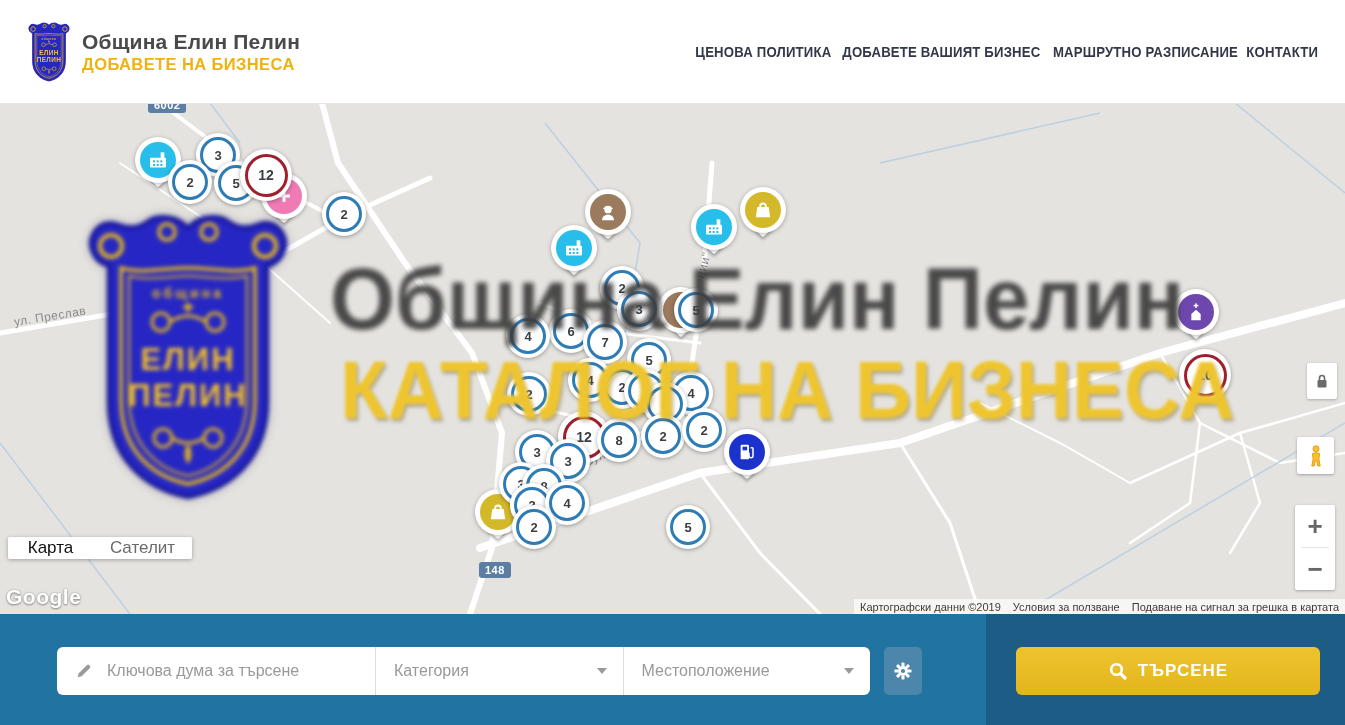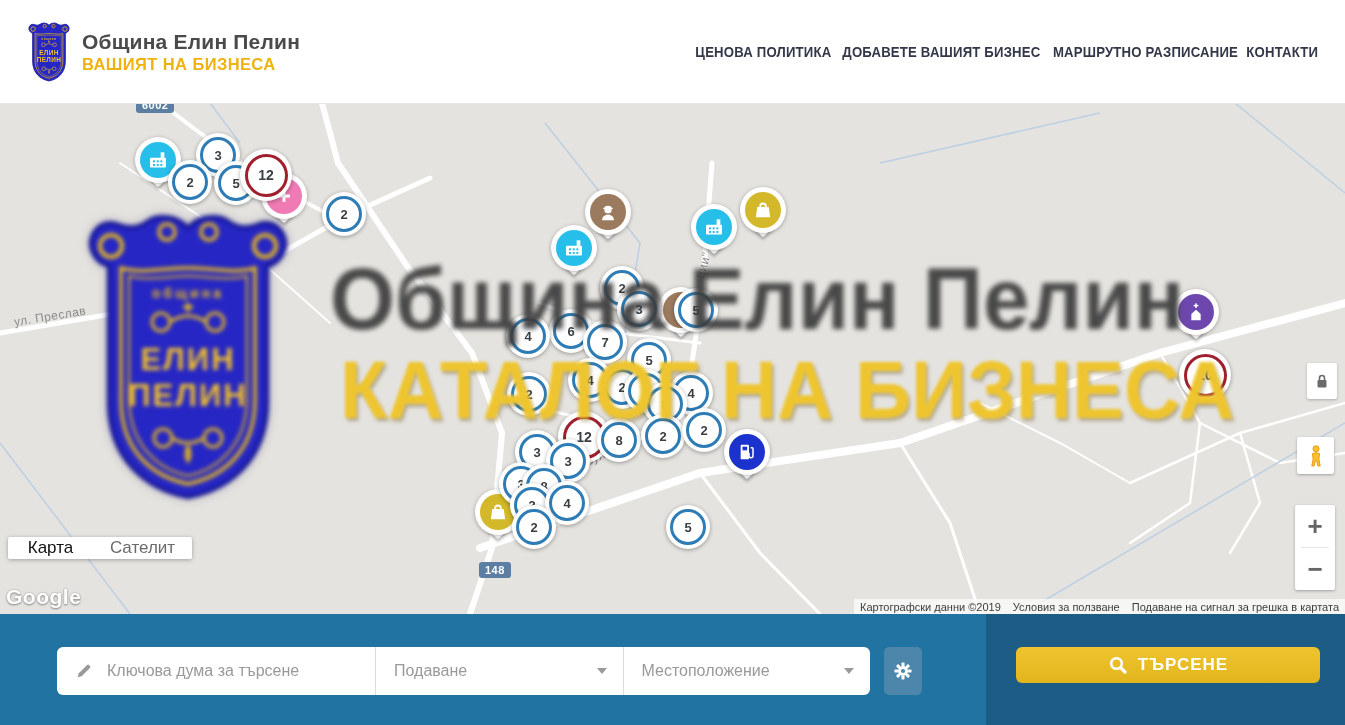--- a/index.html
+++ b/index.html
@@ -61,21 +61,21 @@
   
   .searchbar{position:absolute;top:614px;left:0;width:1345px;height:111px;background:#2173a2;z-index:20;}
   .search-dark{position:absolute;left:986px;top:0;width:359px;height:111px;background:#1d5d85;}
   .inputgroup{position:absolute;left:57px;top:33px;width:813px;height:48px;background:#fff;border-radius:6px;display:flex;align-items:stretch;}
   .ig-key{flex:0 0 300px;display:flex;align-items:center;padding-left:18px;}
   .ig-key input{border:0;outline:0;font-size:16px;color:#444;width:230px;margin-left:12px;font-family:"Liberation Sans",sans-serif;background:transparent;}
   .ig-key input::placeholder{color:#999;}
   .ig-sel{flex:1;border-left:1px solid #dcdcdc;display:flex;align-items:center;justify-content:space-between;padding:0 16px 0 18px;font-size:16px;color:#999;cursor:pointer;}
   .caret{width:0;height:0;border-left:5px solid transparent;border-right:5px solid transparent;border-top:6px solid #9a9a9a;}
   .gearbtn{position:absolute;left:884px;top:33px;width:38px;height:48px;background:#4c86ab;border-radius:5px;display:flex;align-items:center;justify-content:center;border:0;cursor:pointer;}
-  .searchbtn{position:absolute;left:1016px;top:33px;width:304px;height:36px;border:0;border-radius:6px;background:linear-gradient(#eec42f,#e2b51c);color:#fff;font-size:17px;font-weight:bold;letter-spacing:1px;display:flex;align-items:center;justify-content:center;gap:10px;cursor:pointer;font-family:"Liberation Sans",sans-serif;}
+  .searchbtn{position:absolute;left:1016px;top:33px;width:304px;height:48px;border:0;border-radius:6px;background:linear-gradient(#eec42f,#e2b51c);color:#fff;font-size:17px;font-weight:bold;letter-spacing:1px;display:flex;align-items:center;justify-content:center;gap:10px;cursor:pointer;font-family:"Liberation Sans",sans-serif;}
 </style>
 </head>
 <body>
 
 <div class="page">
 
   <div class="header">
     <div class="brand">
       <svg class="brand-svg" viewBox="0 0 210 290">
         <path fill="#2626c4" stroke="#15159a" stroke-width="4" d="M105,16 C95,4 74,2 64,10 C56,16 46,17 36,13 C18,6 4,22 9,38 C12,47 18,52 26,54 L26,190 C26,246 62,277 105,285 C148,277 184,246 184,190 L184,54 C192,52 198,47 201,38 C206,22 192,6 174,13 C164,17 154,16 146,10 C136,2 115,4 105,16 Z"></path>
@@ -94,21 +94,21 @@
         <text x="105" y="158" text-anchor="middle" class="sh-big">ЕЛИН</text>
         <text x="105" y="194" text-anchor="middle" class="sh-big">ПЕЛИН</text>
         <g stroke="#e7ba1c" fill="none" stroke-width="3">
           <circle cx="80" cy="226" r="9"></circle>
             <circle cx="130" cy="226" r="9"></circle>
           <path d="M89,226 Q105,236 121,226 M105,234 q-4,9 0,15 q4,-6 0,-15"></path>
         </g>
       </svg>
       <div class="brand-text">
         <div class="brand-title">Община Елин Пелин</div>
-        <div class="brand-sub">ВАШИЯТ НА БИЗНЕСА</div>
+        <div class="brand-sub">ДОБАВЕТЕ НА БИЗНЕСА</div>
       </div>
     </div>
     <div class="nav">
       <a>ЦЕНОВА ПОЛИТИКА</a>
       <a>ДОБАВЕТЕ ВАШИЯТ БИЗНЕС</a>
       <a>МАРШРУТНО РАЗПИСАНИЕ</a>
       <a>КОНТАКТИ</a>
     </div>
   </div>
 
@@ -369,21 +369,21 @@
           <div class="ring">2</div>
         </div>
         <div class="cluster" style="left: 666px; top: 402px;">
           <div class="ring">5</div>
         </div>
         <div class="cluster red big" style="left: 1179px; top: 246px;">
           <div class="ring">10</div>
         </div>
       </div>
     <div>
-        <div class="road-badge" style="left: 136px; top: -6px; text-align: center;">6002</div>
+        <div class="road-badge" style="left: 148px; top: -6px; text-align: center;">6002</div>
         <div class="road-badge" style="left: 479px; top: 459px;">148</div>
         <div class="street-label" style="left: 14px; top: 212px; transform: rotate(-9deg); transform-origin: left center;">ул. Преслав</div>
         <div class="street-label" style="left: 586px; top: 352px; transform: rotate(-24deg); transform-origin: left center;">бул. „Новосел</div>
         <div class="street-label" style="left: 700px; top: 168px; transform: rotate(-75deg); transform-origin: left center;">ции"</div>
       </div>
 
     <svg class="wm wm-shield" viewBox="0 0 210 290">
       <path fill="#2626c4" stroke="#15159a" stroke-width="4" d="M105,16 C95,4 74,2 64,10 C56,16 46,17 36,13 C18,6 4,22 9,38 C12,47 18,52 26,54 L26,190 C26,246 62,277 105,285 C148,277 184,246 184,190 L184,54 C192,52 198,47 201,38 C206,22 192,6 174,13 C164,17 154,16 146,10 C136,2 115,4 105,16 Z"></path>
       <circle cx="28" cy="34" r="11" fill="none" stroke="#e7ba1c" stroke-width="4"></circle>
       <circle cx="182" cy="34" r="11" fill="none" stroke="#e7ba1c" stroke-width="4"></circle>
@@ -440,21 +440,21 @@
   <div class="searchbar">
     <div class="search-dark"></div>
     <div class="inputgroup">
       <div class="ig-key">
         <svg width="18" height="18" viewBox="0 0 20 20">
           <path d="M3,17 l1.2,-4.4 l9.2,-9.2 a1.5,1.5 0 0 1 2.1,0 l1.1,1.1 a1.5,1.5 0 0 1 0,2.1 l-9.2,9.2 z" fill="#9a9a9a"></path>
         </svg>
         <input type="text" placeholder="Ключова дума за търсене" style="">
       </div>
       <div class="ig-sel">
-        <span>Подаване</span>
+        <span>Категория</span>
         <span class="caret"></span>
       </div>
       <div class="ig-sel">
         <span>Местоположение</span>
         <span class="caret"></span>
       </div>
     </div>
     <button class="gearbtn">
       <svg width="22" height="22" viewBox="0 0 24 24">
         <g fill="#fff" transform="translate(12,12)">

